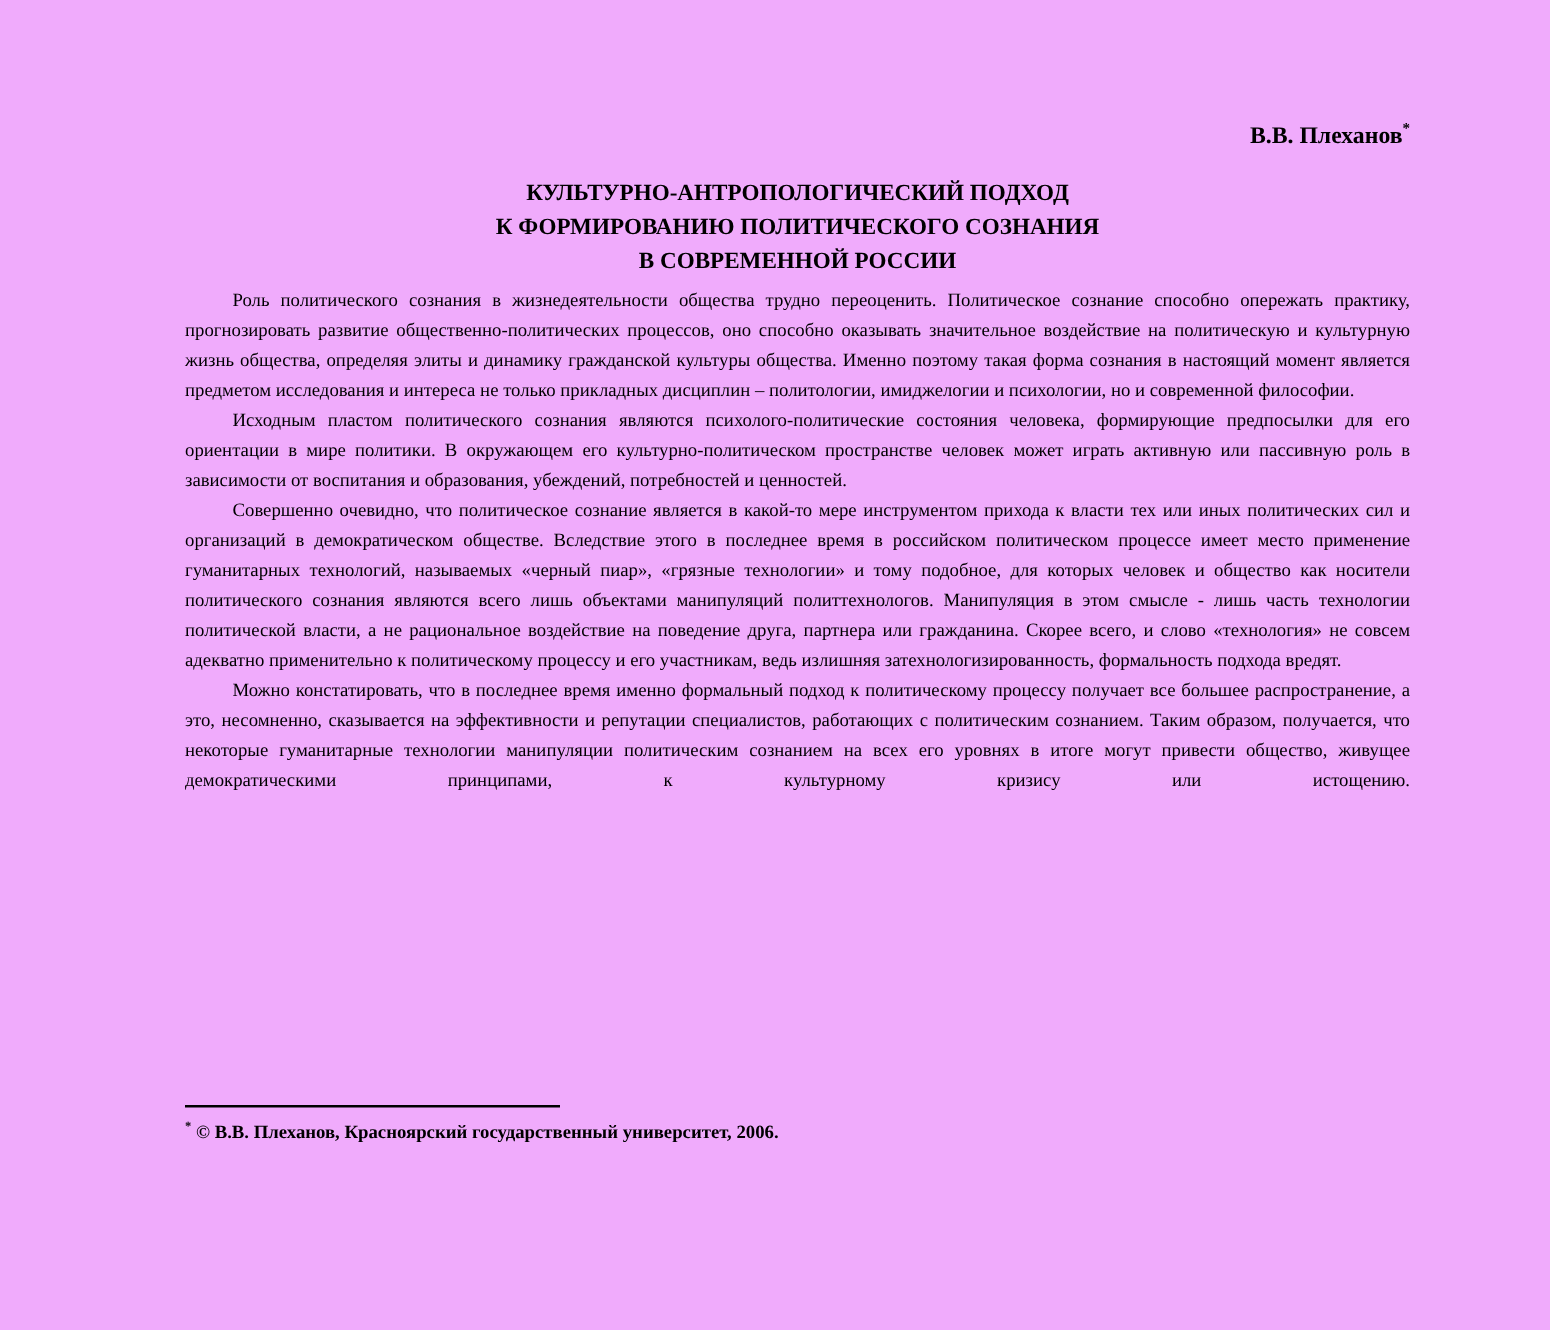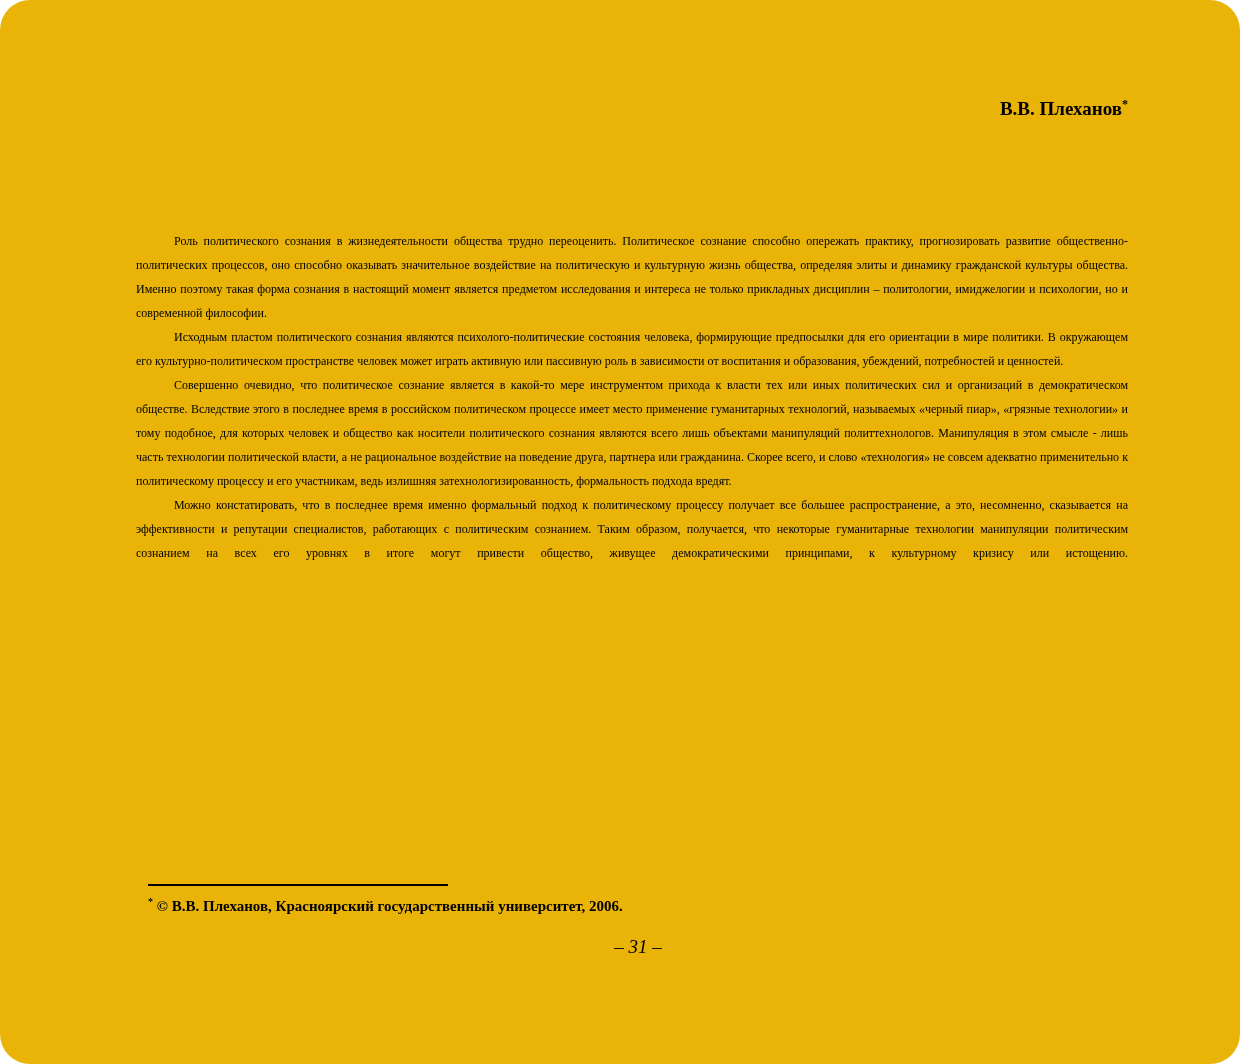--- a/index.html
+++ b/index.html
@@ -11,22 +11,21 @@
     width: 1240px;
     height: 1064px;
     position: relative;
     font-family: "Liberation Serif", serif;
     color: #000000;
     overflow: hidden;
   }
   .page {
     position: absolute;
     inset: 0;
-    background: #eab308;
-    border-radius: 30px;
+    background: #f0abfc;
   }
   .author-line {
     position: absolute;
     top: 98px;
     left: 148px;
     right: 112px;
     text-align: right;
     font-weight: bold;
     font-size: 19px;
     line-height: 22px;
@@ -45,23 +44,23 @@
     font-weight: bold;
     font-size: 18.5px;
     line-height: 27px;
   }
   .article-title .title-line {
     display: block;
   }
   .article-body {
     position: absolute;
     top: 229px;
-    left: 136px;
+    left: 148px;
     right: 112px;
-    font-size: 12px;
+    font-size: 15px;
     line-height: 24px;
     text-align: justify;
   }
   .article-body p.para {
     margin: 0;
     text-indent: 38px;
   }
   
   .article-body p.para:last-child {
     text-align-last: justify;
@@ -99,27 +98,31 @@
     font-size: 19px;
   }
 </style>
 </head>
 <body>
 
 <div class="page">
 
   <div class="author-line"><span>В.В. Плеханов</span><sup>*</sup></div>
 
+  <h1 class="article-title">
+    <span class="title-line">КУЛЬТУРНО-АНТРОПОЛОГИЧЕСКИЙ ПОДХОД</span>
+    <span class="title-line">К ФОРМИРОВАНИЮ ПОЛИТИЧЕСКОГО СОЗНАНИЯ</span>
+    <span class="title-line">В СОВРЕМЕННОЙ РОССИИ</span>
+  </h1>
 
   <div class="article-body">
       <p class="para">Роль политического сознания в жизнедеятельности общества трудно переоценить. Политическое сознание способно опережать практику, прогнозировать развитие общественно-политических процессов, оно способно оказывать значительное воздействие на политическую и культурную жизнь общества, определяя элиты и динамику гражданской культуры общества. Именно поэтому такая форма сознания в настоящий момент является предметом исследования и интереса не только прикладных дисциплин – политологии, имиджелогии и психологии, но и современной философии.</p>
       <p class="para">Исходным пластом политического сознания являются психолого-политические состояния человека, формирующие предпосылки для его ориентации в мире политики. В окружающем его культурно-политическом пространстве человек может играть активную или пассивную роль в зависимости от воспитания и образования, убеждений, потребностей и ценностей.</p>
       <p class="para">Совершенно очевидно, что политическое сознание является в какой-то мере инструментом прихода к власти тех или иных политических сил и организаций в демократическом обществе. Вследствие этого в последнее время в российском политическом процессе имеет место применение гуманитарных технологий, называемых «черный пиар», «грязные технологии» и тому подобное, для которых человек и общество как носители политического сознания являются всего лишь объектами манипуляций политтехнологов. Манипуляция в этом смысле - лишь часть технологии политической власти, а не рациональное воздействие на поведение друга, партнера или гражданина. Скорее всего, и слово «технология» не совсем адекватно применительно к политическому процессу и его участникам, ведь излишняя затехнологизированность, формальность подхода вредят.</p>
       <p class="para">Можно констатировать, что в последнее время именно формальный подход к политическому процессу получает все большее распространение, а это, несомненно, сказывается на эффективности и репутации специалистов, работающих с политическим сознанием. Таким образом, получается, что некоторые гуманитарные технологии манипуляции политическим сознанием на всех его уровнях в итоге могут привести общество, живущее демократическими принципами, к культурному кризису или истощению.</p>
     </div>
 
   <hr class="footnote-rule">
 
   <div class="footnote"><sup>*</sup> <span>© В.В. Плеханов, Красноярский государственный университет, 2006.</span></div>
 
-  <div class="page-number">– 31 –</div>
 
 </div>
 
 </body></html>

